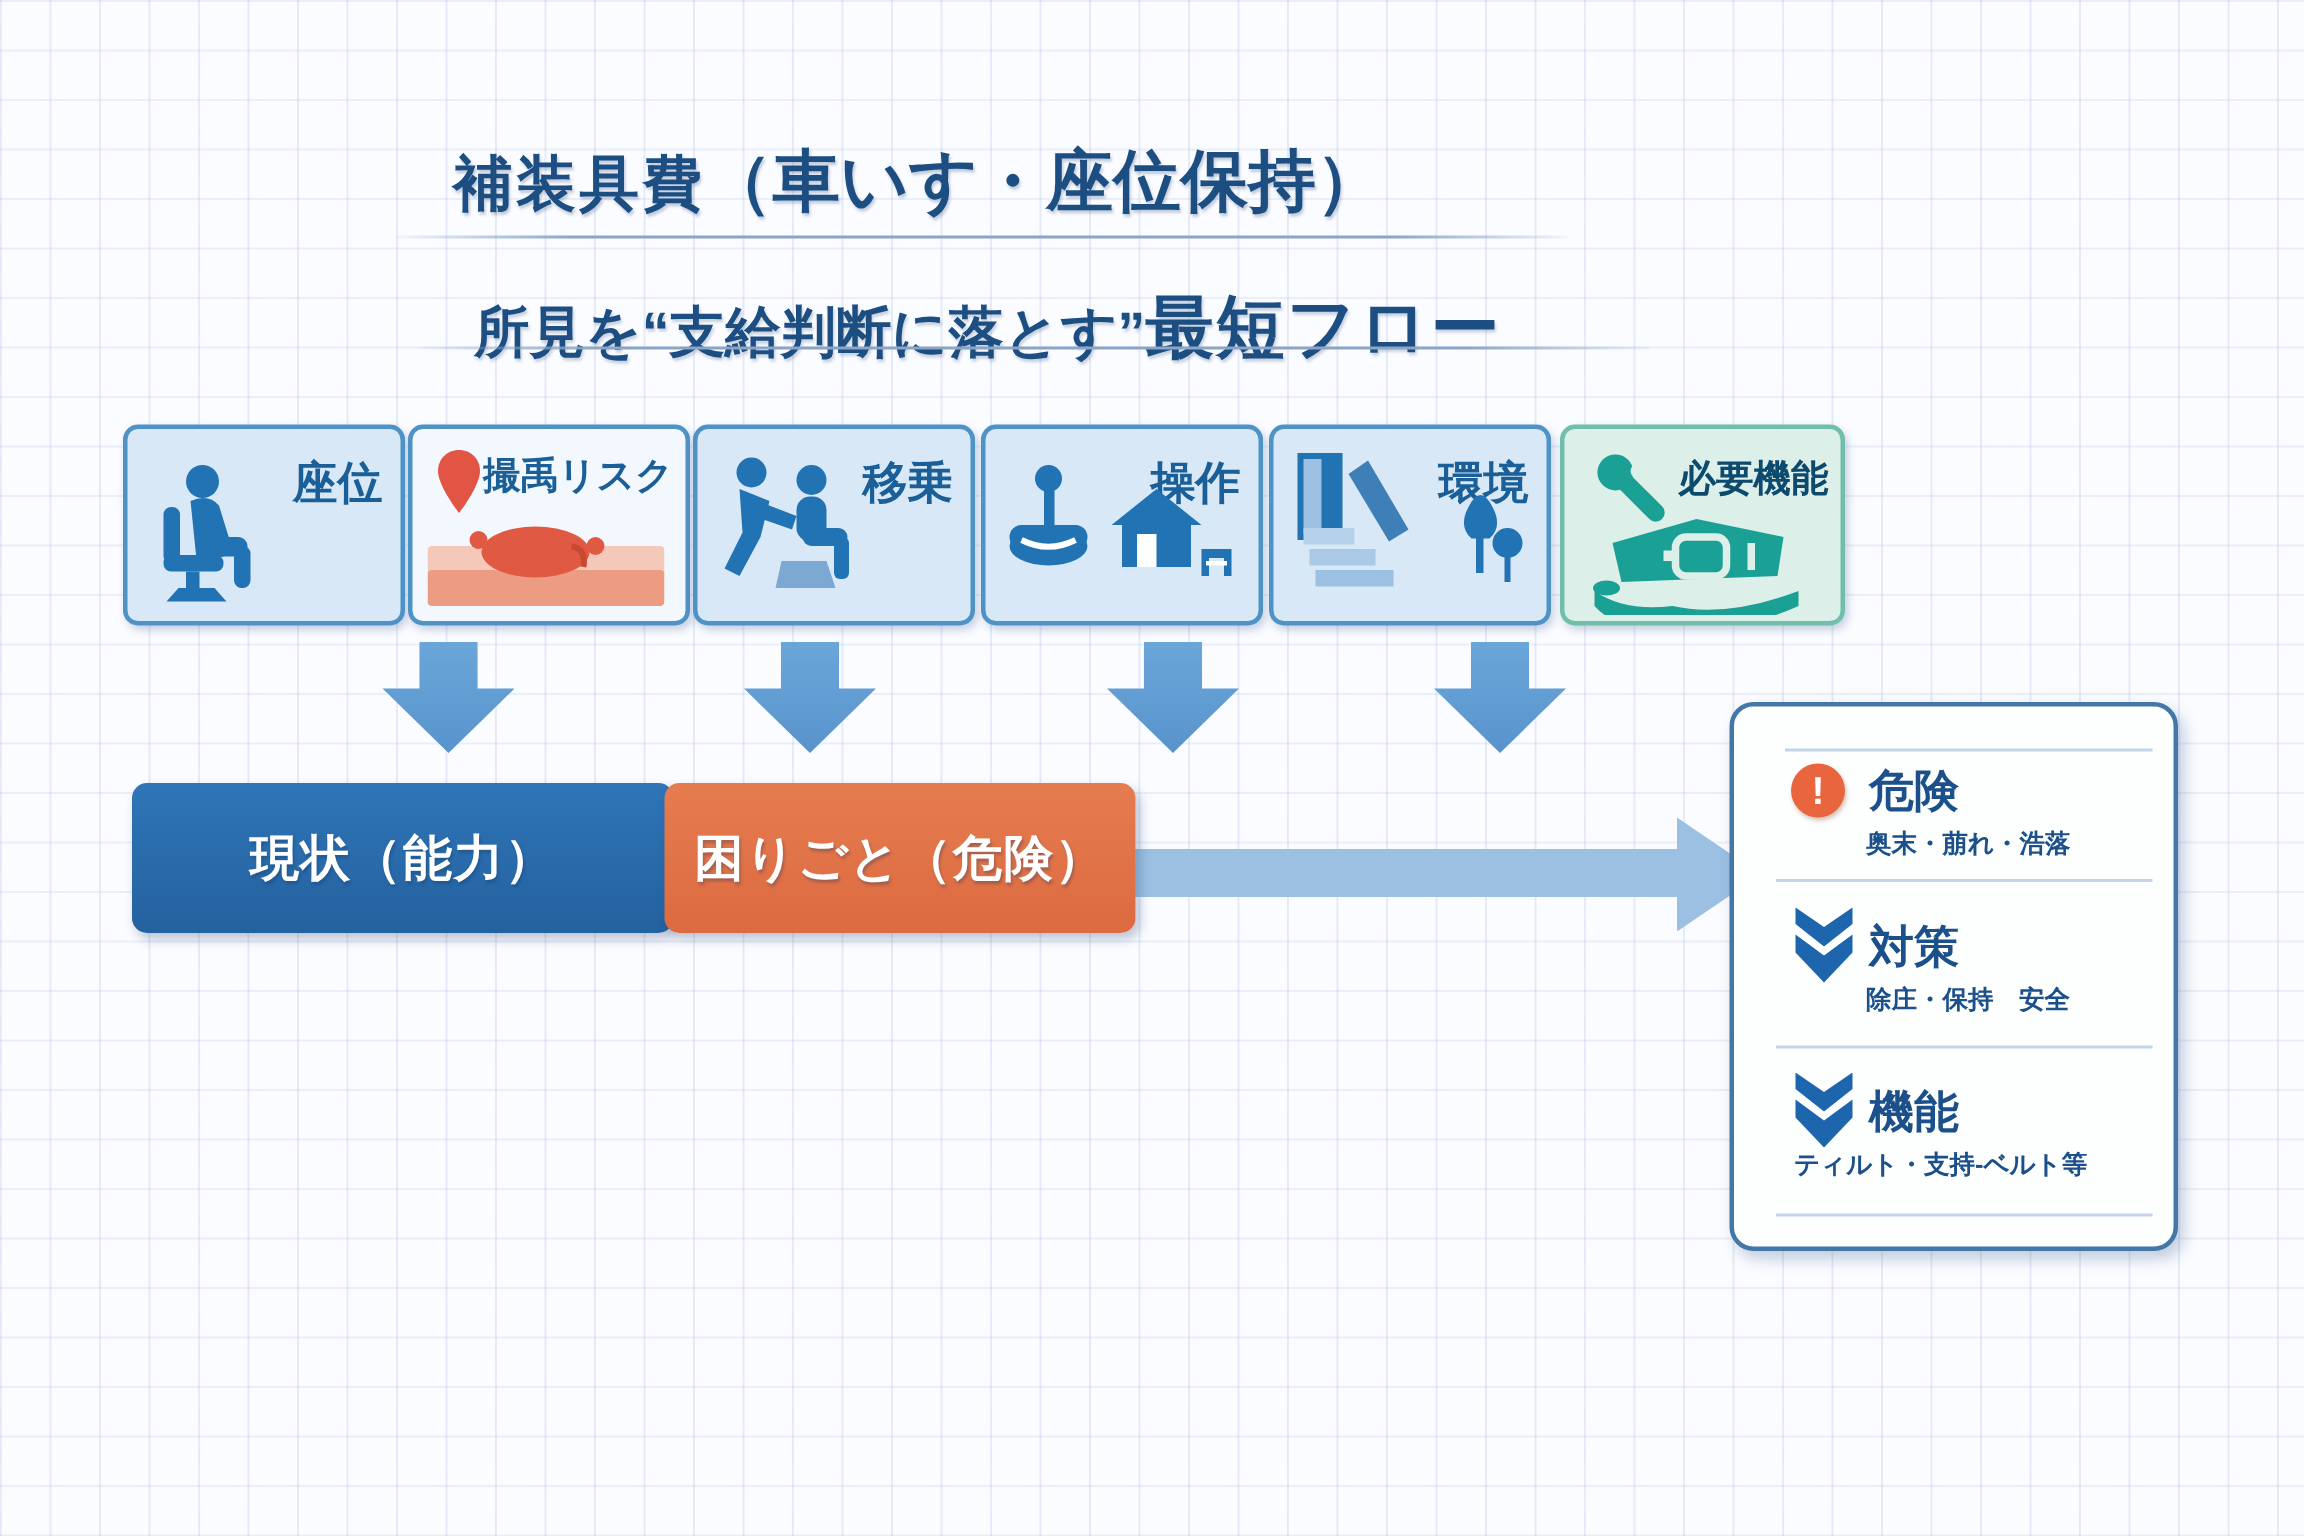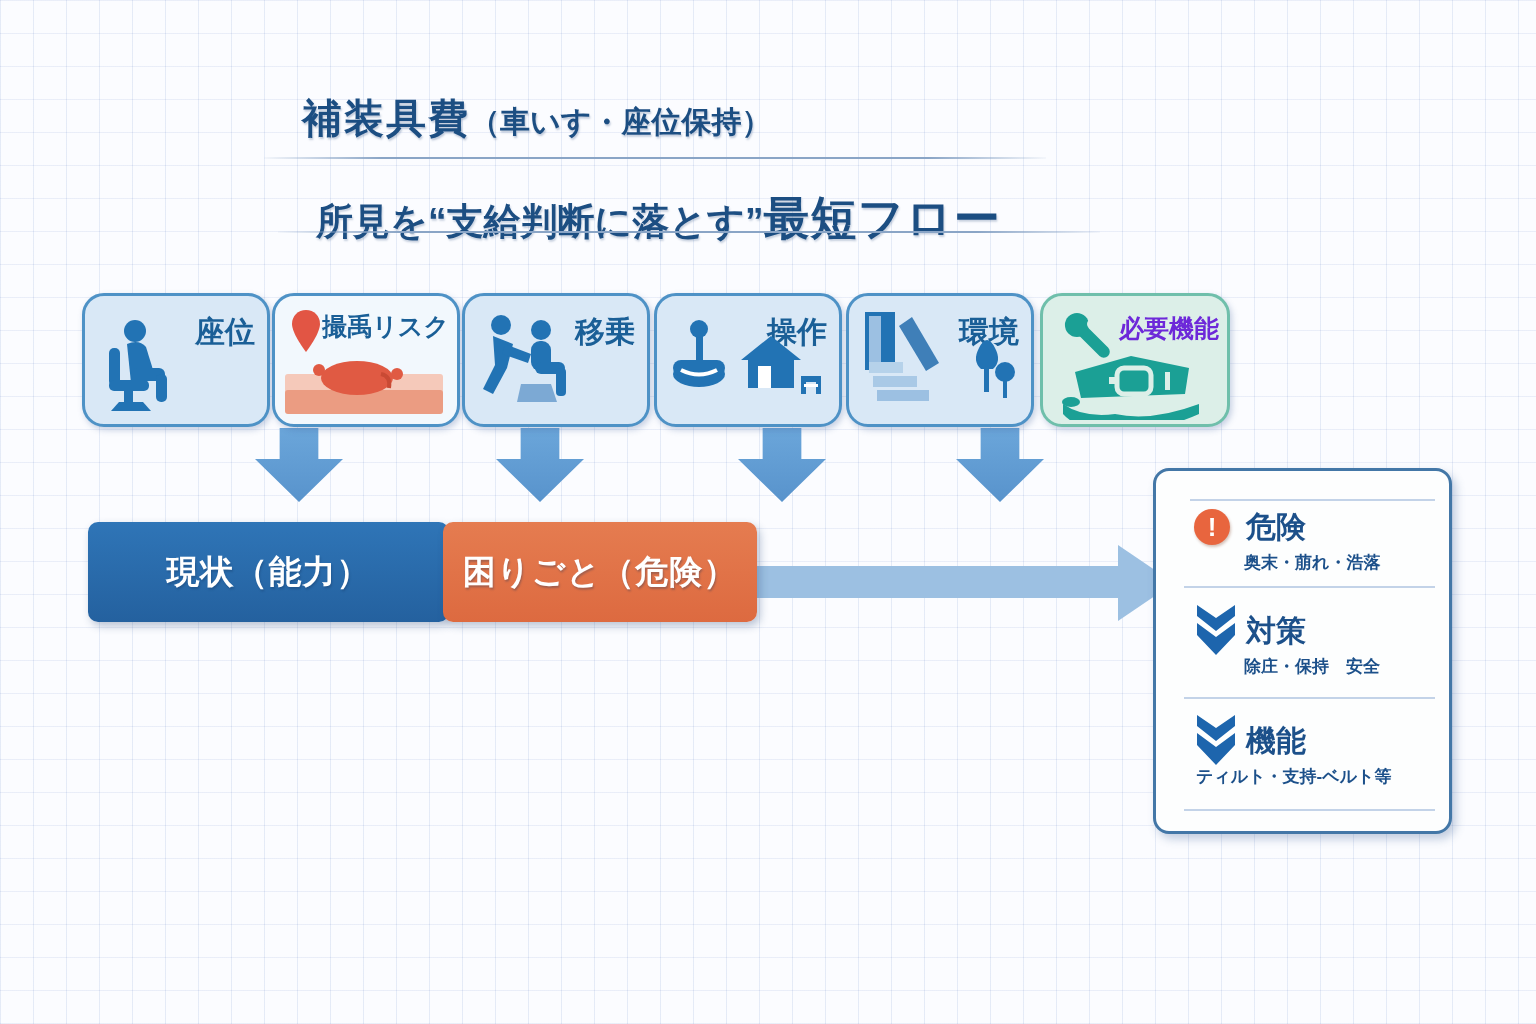--- a/index.html
+++ b/index.html
@@ -10,39 +10,39 @@
     background-image:
       linear-gradient(to right, rgba(125,155,210,.18) 1px, transparent 1px),
       linear-gradient(to bottom, rgba(125,155,210,.14) 1px, transparent 1px);
     background-size:33px 33px;
     color:#1c4e82;
   }
   
   .title{position:absolute;left:302px;top:70px;white-space:nowrap;
          text-shadow:1px 2px 2px rgba(25,60,110,.25);}
   .title .main{font-size:40px;font-weight:800;letter-spacing:2px;}
-  .title .paren{font-size:30px;font-weight:800;}
+  .title .paren{font-size:45px;font-weight:800;}
   .rule{position:absolute;height:2px;
         background:linear-gradient(90deg,rgba(110,140,180,.05),#8aa5c6 15%,#8aa5c6 85%,rgba(110,140,180,.05));}
   .rule-1{left:264px;top:157px;width:782px;}
   .subtitle{position:absolute;left:316px;top:168px;white-space:nowrap;
             text-shadow:1px 2px 2px rgba(25,60,110,.22);}
   .subtitle .pre,.subtitle .quote{font-size:37px;font-weight:800;}
   .subtitle .big{font-size:46px;font-weight:800;letter-spacing:1px;}
   .rule-2{left:278px;top:231px;width:822px;}
   
-  .top-box{position:absolute;top:293px;width:182px;height:128px;
-           background:#d9e8f6;border:3px solid #4e92c6;border-radius:22px;
+  .top-box{position:absolute;top:283px;width:182px;height:128px;
+           background:#d9e8f6;border:3px solid #4e92c6;border-radius:10px;
            box-shadow:2px 3px 6px rgba(60,95,150,.28);z-index:2;}
   .top-box .label{position:absolute;top:16px;right:12px;font-weight:800;
                   font-size:30px;color:#1a5f97;white-space:nowrap;}
   .top-box.light{background:#f2f8fd;}
   .top-box.light .label{top:14px;right:8px;font-size:25px;}
   .top-box.teal{background:#dcefe8;border-color:#6fbfab;}
-  .top-box.teal .label{top:16px;right:8px;font-size:25px;color:#6d28d9;}
+  .top-box.teal .label{top:16px;right:8px;font-size:25px;color:#0c4a6e;}
   .tb1{left:82px;}.tb2{left:272px;}.tb3{left:462px;}
   .tb4{left:654px;}.tb5{left:846px;}.tb6{left:1040px;width:184px;}
   .abs{position:absolute;}
   
   .down-arrow{position:absolute;top:428px;width:88px;height:74px;z-index:1;
     background:linear-gradient(180deg,#6ba6da,#5893cc);
     clip-path:polygon(28% 0,72% 0,72% 42%,100% 42%,50% 100%,0 42%,28% 42%);}
   .da1{left:255px;}.da2{left:496px;}.da3{left:738px;}.da4{left:956px;}
   
   .flow-bar{position:absolute;left:250px;top:566px;width:872px;height:32px;

